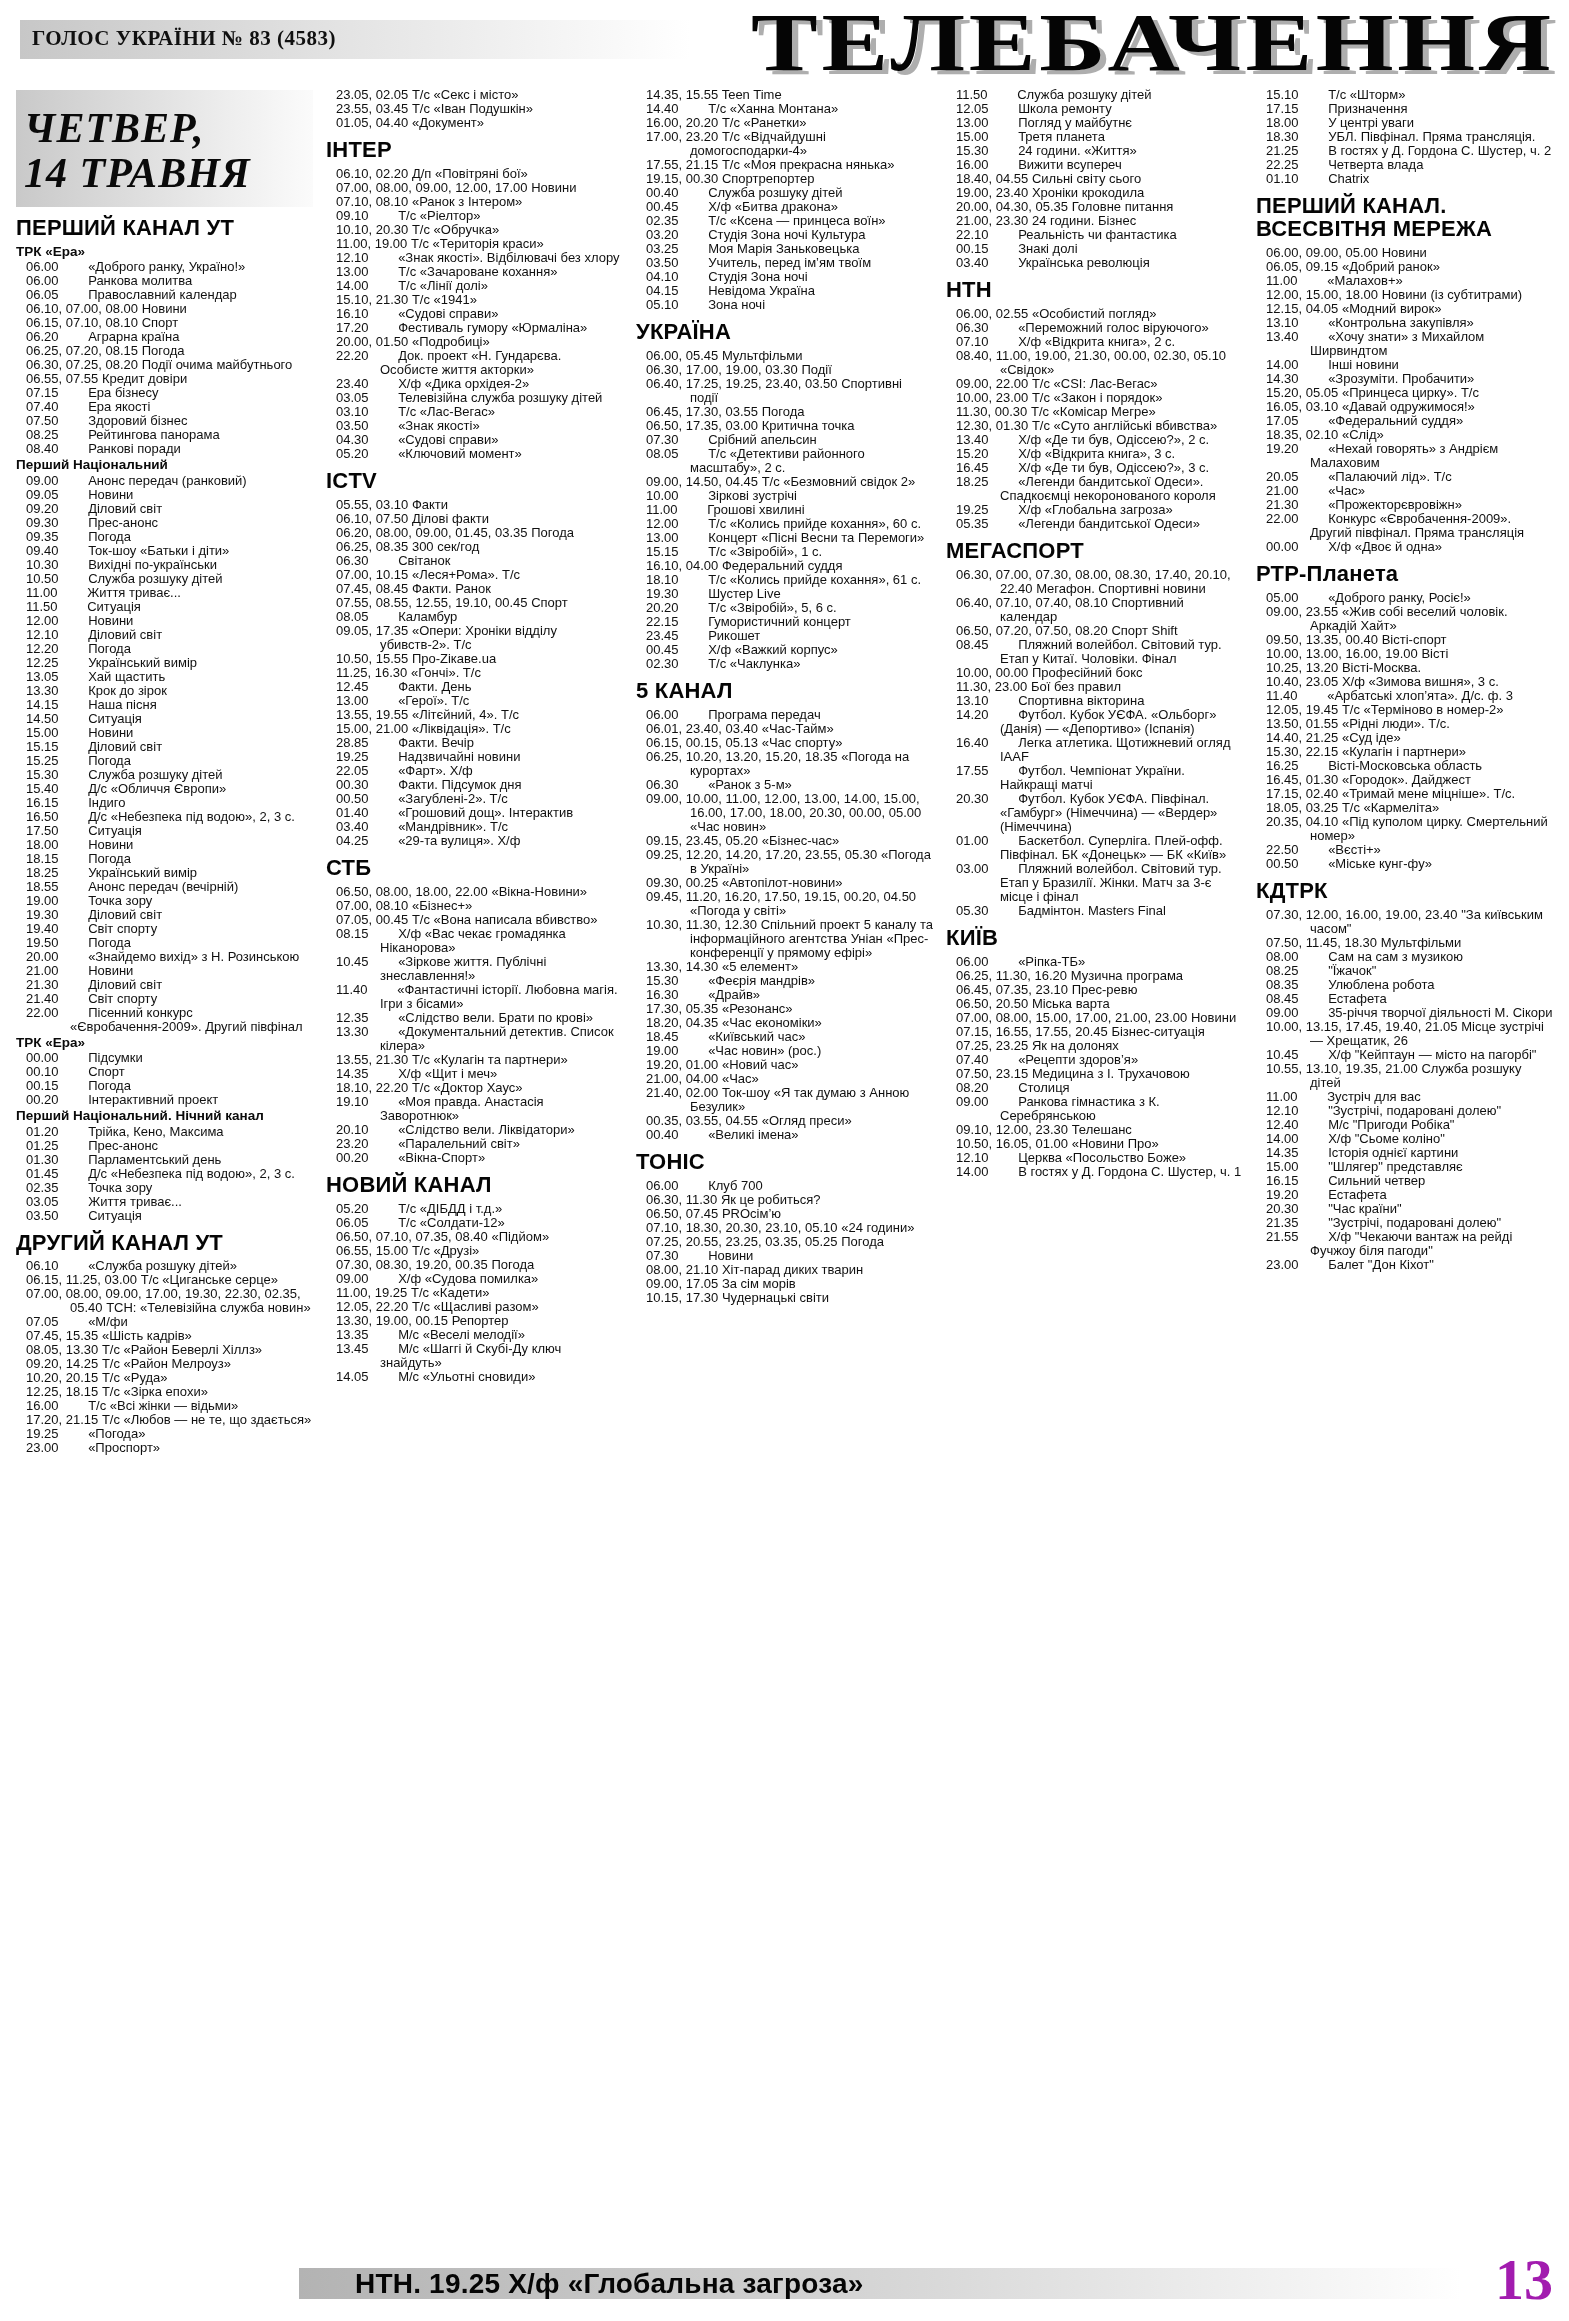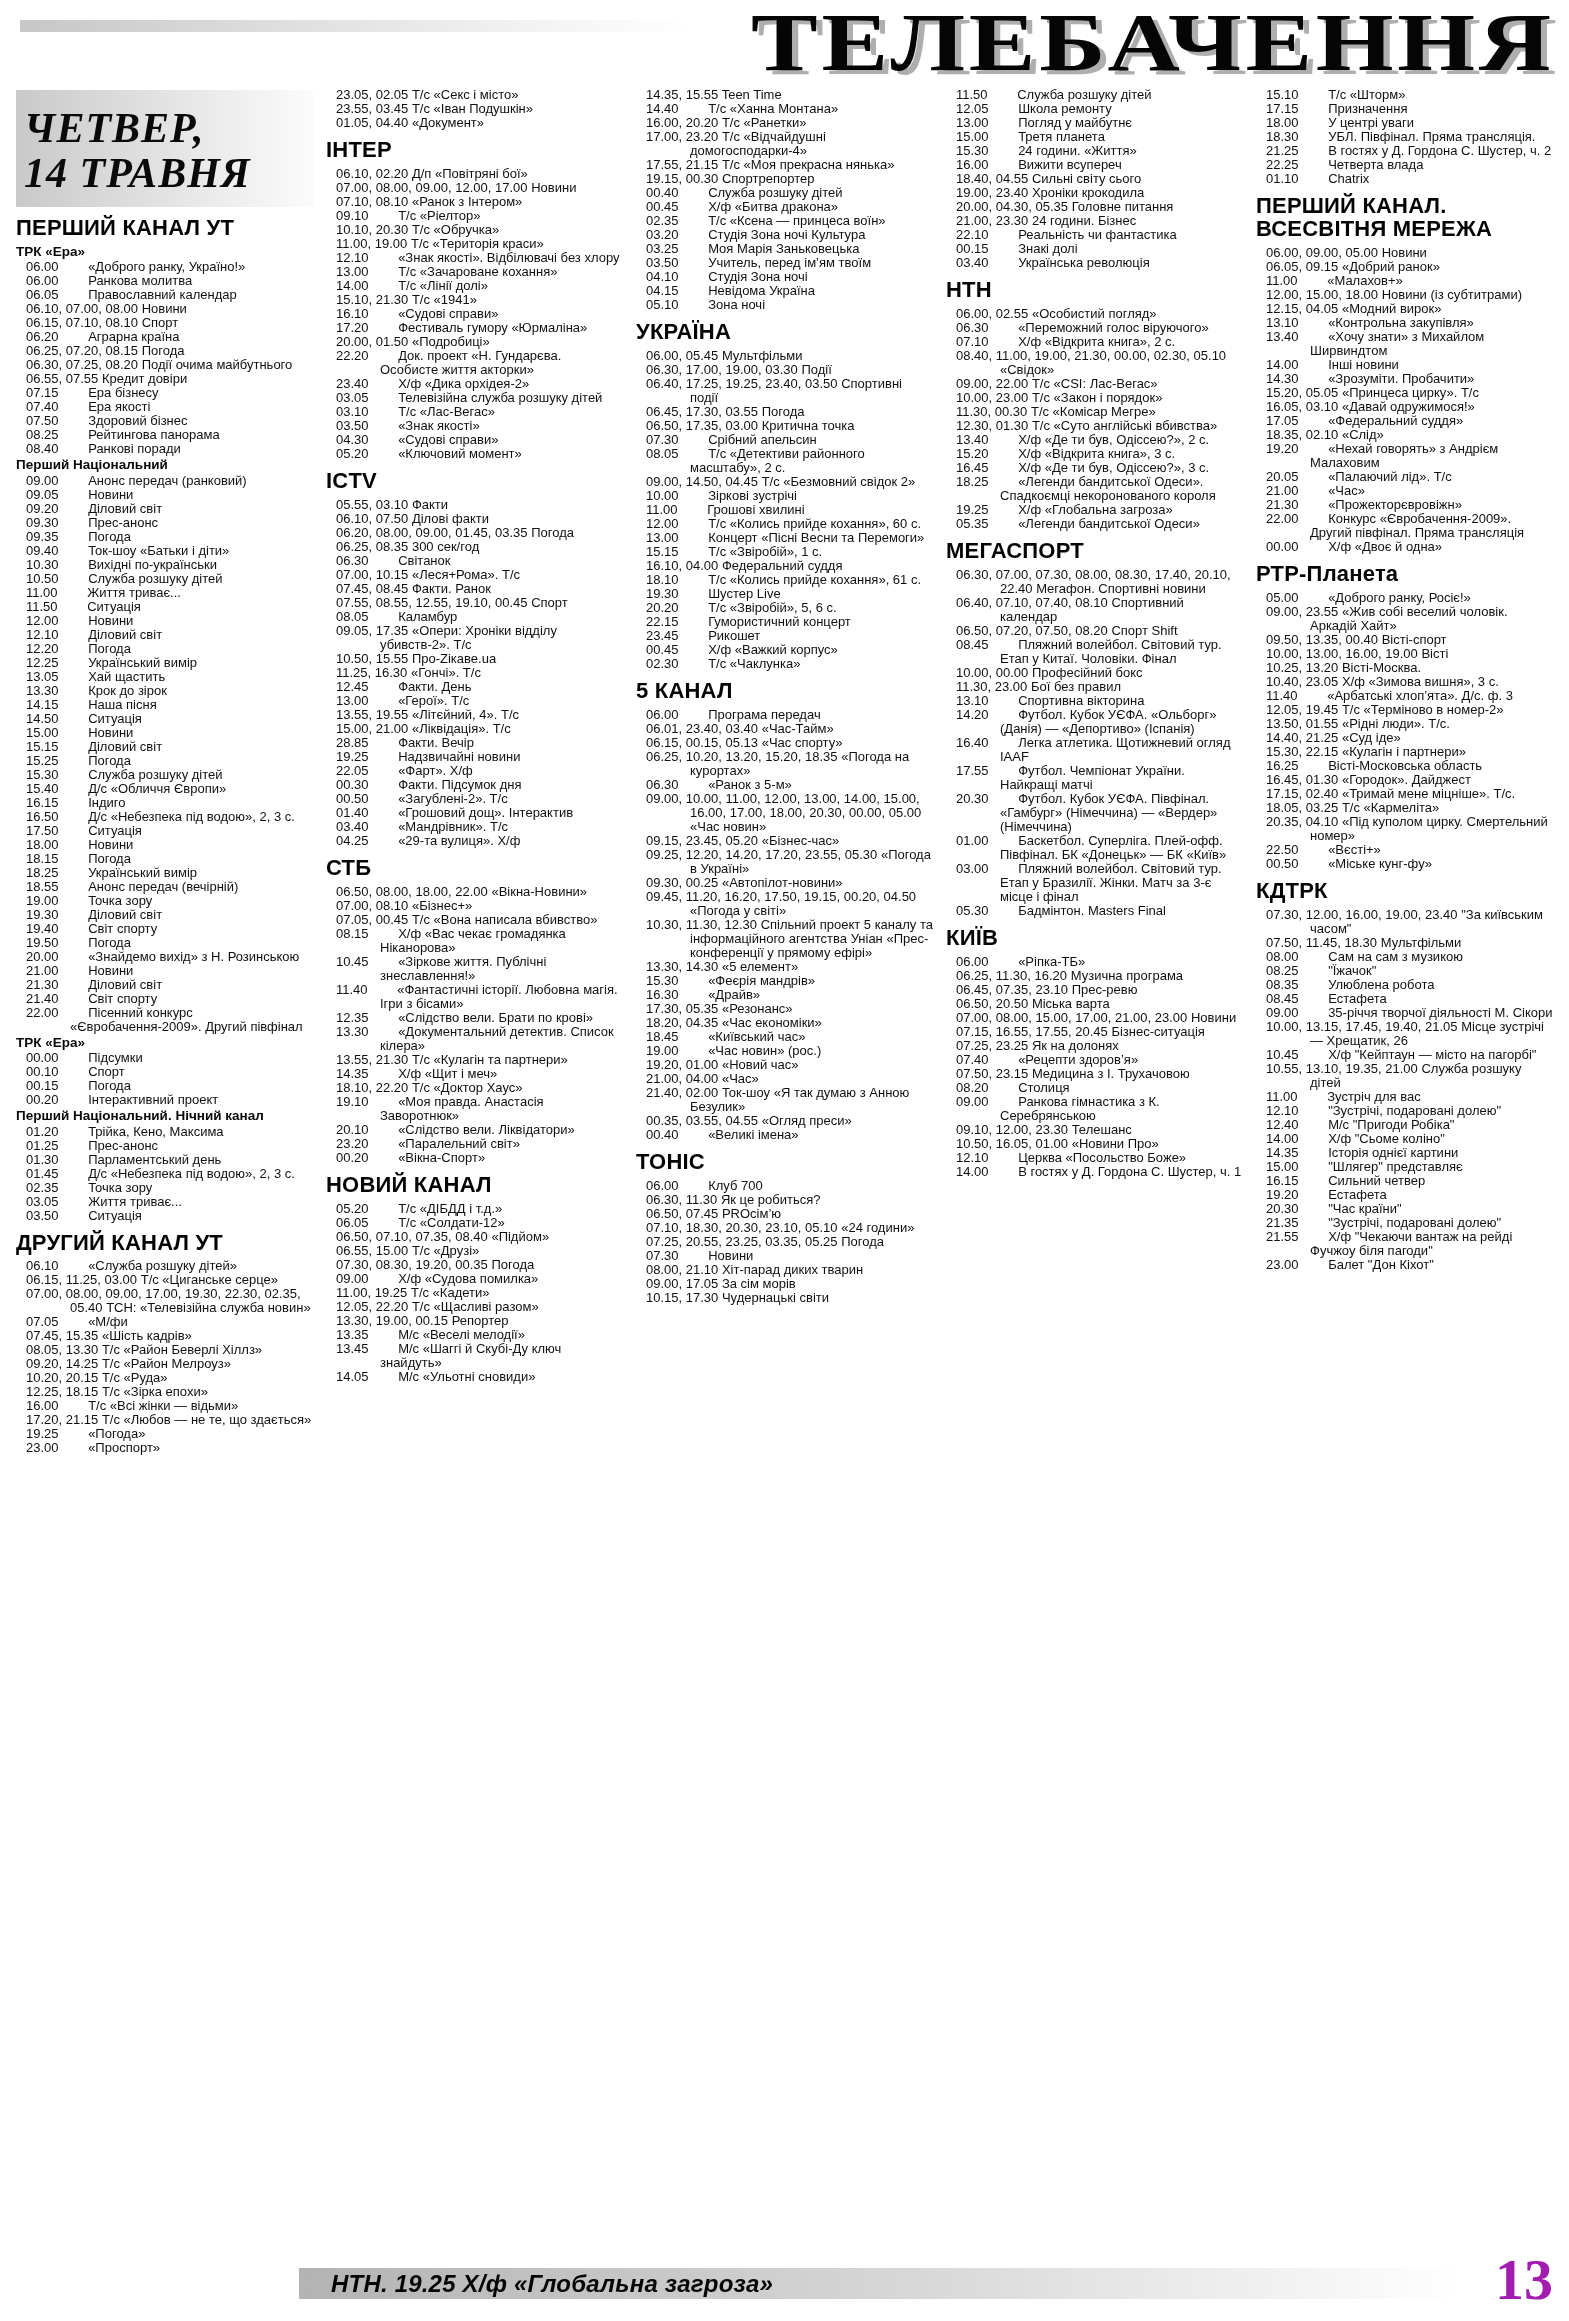--- a/index.html
+++ b/index.html
@@ -43,34 +43,35 @@
   }
   .item{
     font-size:13px; line-height:14px;
     padding-left:54px; text-indent:-44px; color:#101010;
   }
   .footer-bar{
     position:absolute; left:299px; top:2268px; width:1162px; height:31px;
     background:linear-gradient(90deg,#b3b3b3 0%,#d9d9d9 55%,#f2f2f2 85%,#ffffff 100%);
   }
   .footer-text{
-    font-family:"Liberation Sans", sans-serif; font-style:italic; font-weight:bold;
-    font-size:24px; line-height:31px; padding-left:32px; letter-spacing:0.2px; color:#050505;
+    font-family:"Liberation Sans", sans-serif; font-weight:bold;
+    font-size:28px; line-height:31px; padding-left:56px; letter-spacing:0.2px; color:#050505;
     white-space:nowrap;
   }
   .page-number{
     position:absolute; right:16px; top:2251px;
     font-family:"Liberation Serif", serif; font-weight:bold; font-size:58px; line-height:1;
     color:#a21caf;
   }
 </style>
 </head>
 <body>
 
 <div class="masthead-box">
+  <div>ГОЛОС УКРАЇНИ  № 83 (4583)</div>
 </div>
 
 <div class="section-title">ТЕЛЕБАЧЕННЯ</div>
 
 <div id="columns">
     <div class="col">
       <div class="date-header">
         <div>ЧЕТВЕР,</div>
         <div>14 ТРАВНЯ</div>
       </div>

